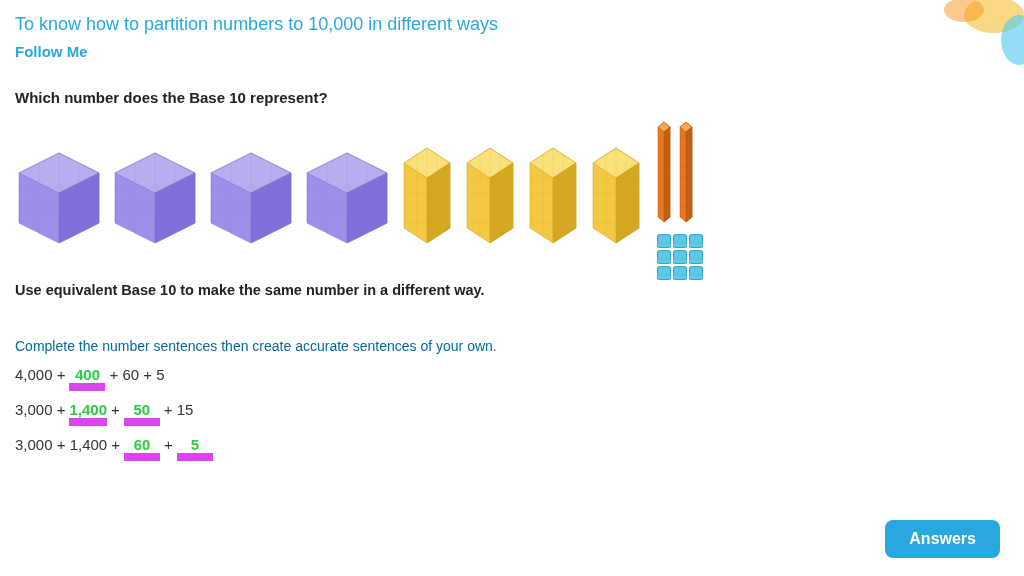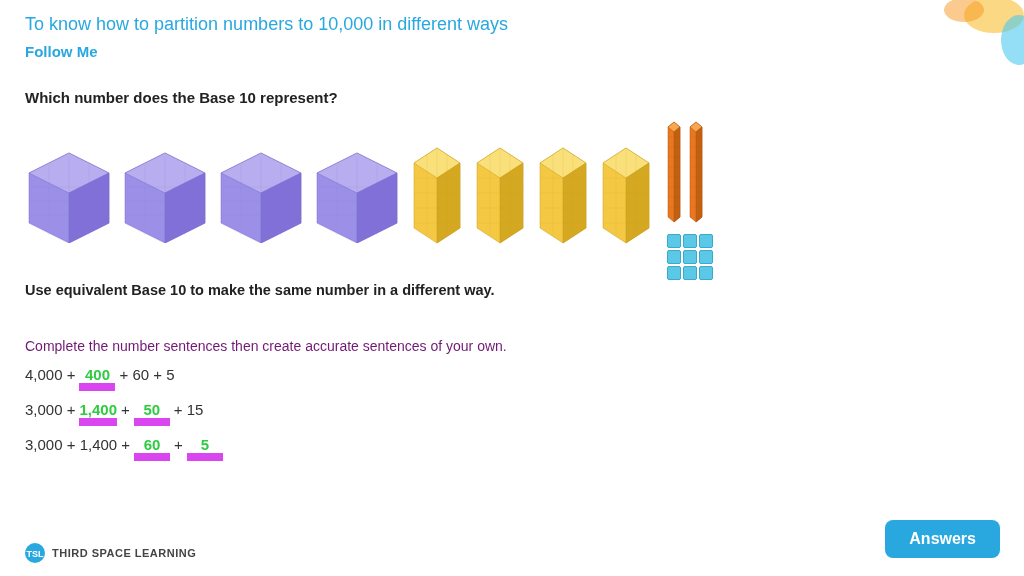--- a/index.html
+++ b/index.html
@@ -10,21 +10,21 @@
       height: 576px;
       overflow: hidden;
       position: relative;
     }
 
     .page-container {
       width: 1024px;
       height: 576px;
       position: relative;
       background: #fff;
-      padding: 14px 28px 12px 25px;
+      padding: 14px 28px 12px 15px;
     }
 
     
     .blob-top-right {
       position: absolute;
       top: 0;
       right: 0;
       width: 160px;
       height: 80px;
       pointer-events: none;
@@ -70,21 +70,21 @@
 
     .instruction-bold {
       font-size: 14.5px;
       font-weight: 700;
       color: #222;
       margin-bottom: 8px;
     }
 
     .instruction-normal {
       font-size: 14px;
-      color: #701a75;
+      color: #0369a1;
       margin-bottom: 12px;
       margin-top: 40px;
     }
 
     .equations-area {
       display: flex;
       flex-direction: column;
       gap: 10px;
     }
 
@@ -347,23 +347,14 @@
       <span>3,000 + 1,400 + </span>
       <span class="answer-underline">60</span>
       <span> + </span>
       <span class="answer-underline">5</span>
     </div>
 
   </div>
 
   <button class="answers-btn">Answers</button>
 
-  <div class="footer">
-    <div class="footer-logo">
-      <svg width="22" height="22" viewBox="0 0 22 22">
-        <circle cx="11" cy="11" r="10" fill="#29a8e0"></circle>
-        <text x="11" y="15" text-anchor="middle" font-size="9" font-weight="bold" fill="white">TSL</text>
-      </svg>
-      <span class="footer-text">THIRD SPACE LEARNING</span>
-    </div>
-  </div>
 
 </div>
 
 </body></html>

